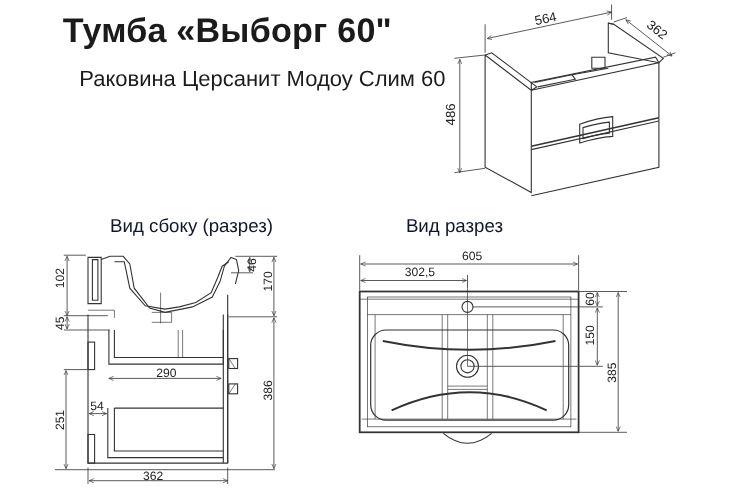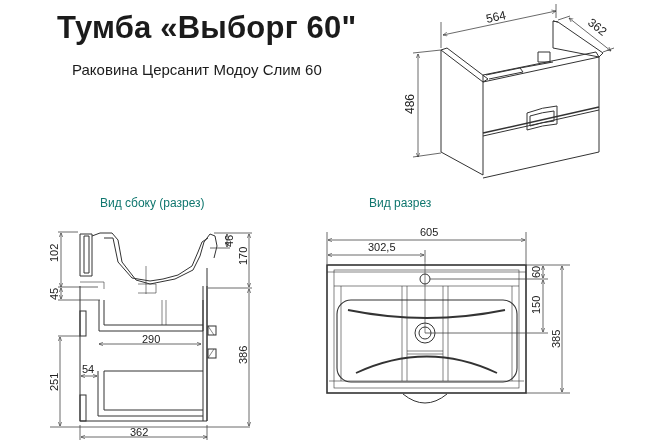--- a/index.html
+++ b/index.html
@@ -1,21 +1,21 @@
 <!DOCTYPE html>
 <html><head>
 <meta charset="utf-8">
 <style>
   html, body { margin: 0; padding: 0; background: #ffffff; }
   body { width: 666px; height: 444px; position: relative; overflow: hidden;
          font-family: "Liberation Sans", sans-serif; color: #1a1a1a; }
   .title { position: absolute; left: 57px; top: 10px; font-size: 31px; font-weight: bold;
            letter-spacing: 0.2px; color: #1b1b1b; white-space: nowrap; }
-  .subtitle { position: absolute; left: 72px; top: 61px; font-size: 15px; color: #1b1b1b; white-space: nowrap; }
-  .view-label { position: absolute; font-size: 12px; color: #0f766e; white-space: nowrap; }
+  .subtitle { position: absolute; left: 72px; top: 61px; font-size: 20px; color: #1b1b1b; white-space: nowrap; }
+  .view-label { position: absolute; font-size: 17px; color: #0f172a; white-space: nowrap; }
   .side-label { left: 100px; top: 196px; }
   .top-label { left: 369px; top: 196px; }
   svg.drawing { position: absolute; left: 0; top: 0; }
   svg text { font-family: "Liberation Sans", sans-serif; fill: #222; }
 </style>
 </head>
 <body>
 
 <div class="title">Тумба «Выборг 60"</div>
 <div class="subtitle">Раковина Церсанит Модоу Слим 60</div>

